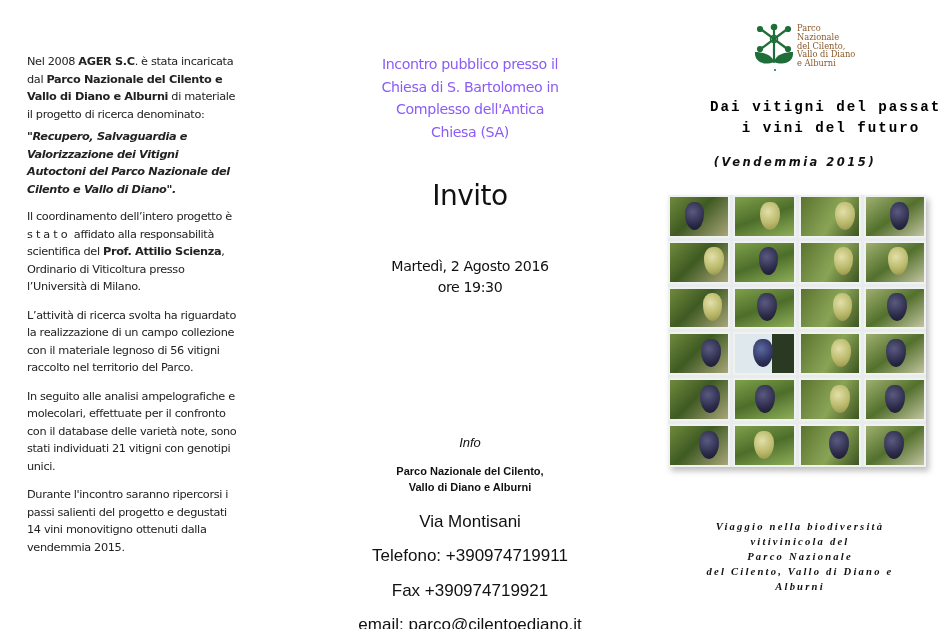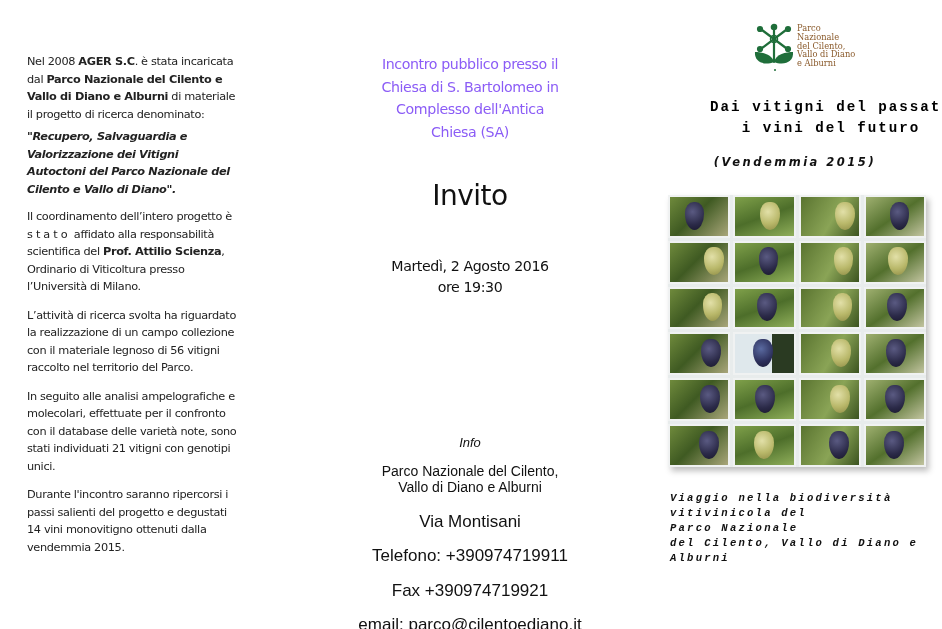--- a/index.html
+++ b/index.html
@@ -14,34 +14,34 @@
   .left-col b { font-weight: bold; }
   .spaced { letter-spacing: 3px; }
 
   
   .mid-col { position: absolute; left: 340px; width: 260px; text-align: center; }
   .venue { top: 53px; font-family: "DejaVu Sans", sans-serif; font-size: 14.2px; line-height: 22.5px; color: #8b5cf6; letter-spacing: -0.4px; }
   .invito { top: 178px; font-family: "DejaVu Sans", sans-serif; font-size: 28px; line-height: 36px; color: #111; letter-spacing: -0.5px; }
   .datetime { top: 256px; font-family: "DejaVu Sans", sans-serif; font-size: 14.2px; line-height: 21px; color: #111; letter-spacing: -0.4px; }
   .info-block { top: 434px; font-family: "Liberation Sans", sans-serif; color: #111; }
   .info-title { font-style: italic; font-size: 13px; line-height: 18px; margin-bottom: 12px; }
-  .info-org { font-size: 14px; line-height: 15.5px; font-weight: 400; }
+  .info-org { font-size: 11px; line-height: 15.5px; font-weight: 700; }
   .info-line { font-size: 17px; line-height: 14.3px; margin-top: 20px; }
 
   
   .logo { position: absolute; left: 752px; top: 20px; width: 110px; height: 56px; }
   .logo-text { position: absolute; left: 45px; top: 4px; font-family: "DejaVu Serif", serif; font-size: 8.3px; line-height: 8.8px; color: #8a5a2b; }
   .main-title { position: absolute; left: 696px; width: 270px; top: 97px; text-align: center; font-family: Liberation Mono, monospace; font-weight: bold; font-size: 14.2px; line-height: 21px; letter-spacing: 2px; color: #000000; }
   .subtitle { position: absolute; left: 660px; width: 270px; top: 155px; text-align: center; font-family: "DejaVu Sans", sans-serif; font-weight: bold; font-style: italic; font-size: 11.5px; letter-spacing: 2.5px; color: #111; }
 
   .photo-grid { position: absolute; left: 668px; top: 195px; width: 258px; height: 272px; display: grid; grid-template-columns: repeat(4, 1fr); grid-template-rows: repeat(6, 1fr); gap: 3px; padding: 0; box-shadow: 3px 4px 6px rgba(0,0,0,0.25); background: #e8ecec; }
   .photo { border: 2px solid #f0f2f2; position: relative; overflow: hidden; }
   .photo .grape { position: absolute; border-radius: 45% 45% 50% 50% / 40% 40% 60% 60%; }
 
-  .tagline { position: absolute; left: 670px; width: 260px; top: 491px; font-family: Liberation Mono, monospace; font-weight: bold; font-style: italic; font-size: 10.6px; line-height: 15px; letter-spacing: 2.2px; color: #111; }
+  .tagline { position: absolute; left: 670px; width: 260px; top: 519px; text-align: center; font-family: Liberation Serif, serif; font-weight: bold; font-style: italic; font-size: 10.6px; line-height: 15px; letter-spacing: 2.2px; color: #111; }
 </style>
 </head>
 <body>
 
 <div class="left-col">
   <p class="p1"><span>Nel 2008 </span><b>AGER S.C</b><span>. è stata incaricata dal </span><b>Parco Nazionale del Cilento e Vallo di Diano e Alburni</b><span> di materiale il progetto di ricerca denominato:</span></p>
   <p class="quote">"Recupero, Salvaguardia e Valorizzazione dei Vitigni Autoctoni del Parco Nazionale del Cilento e Vallo di Diano".</p>
   <p><span>Il coordinamento dell’intero progetto è </span><span class="spaced">stato</span><span> affidato alla responsabilità scientifica del </span><b>Prof. Attilio Scienza</b><span>, Ordinario di Viticoltura presso l’Università di Milano.</span></p>
   <p>L’attività di ricerca svolta ha riguardato la realizzazione di un campo collezione con il materiale legnoso di 56 vitigni raccolto nel territorio del Parco.</p>
   <p>In seguito alle analisi ampelografiche e molecolari, effettuate per il confronto con il database delle varietà note, sono stati individuati 21 vitigni con genotipi unici.</p>

